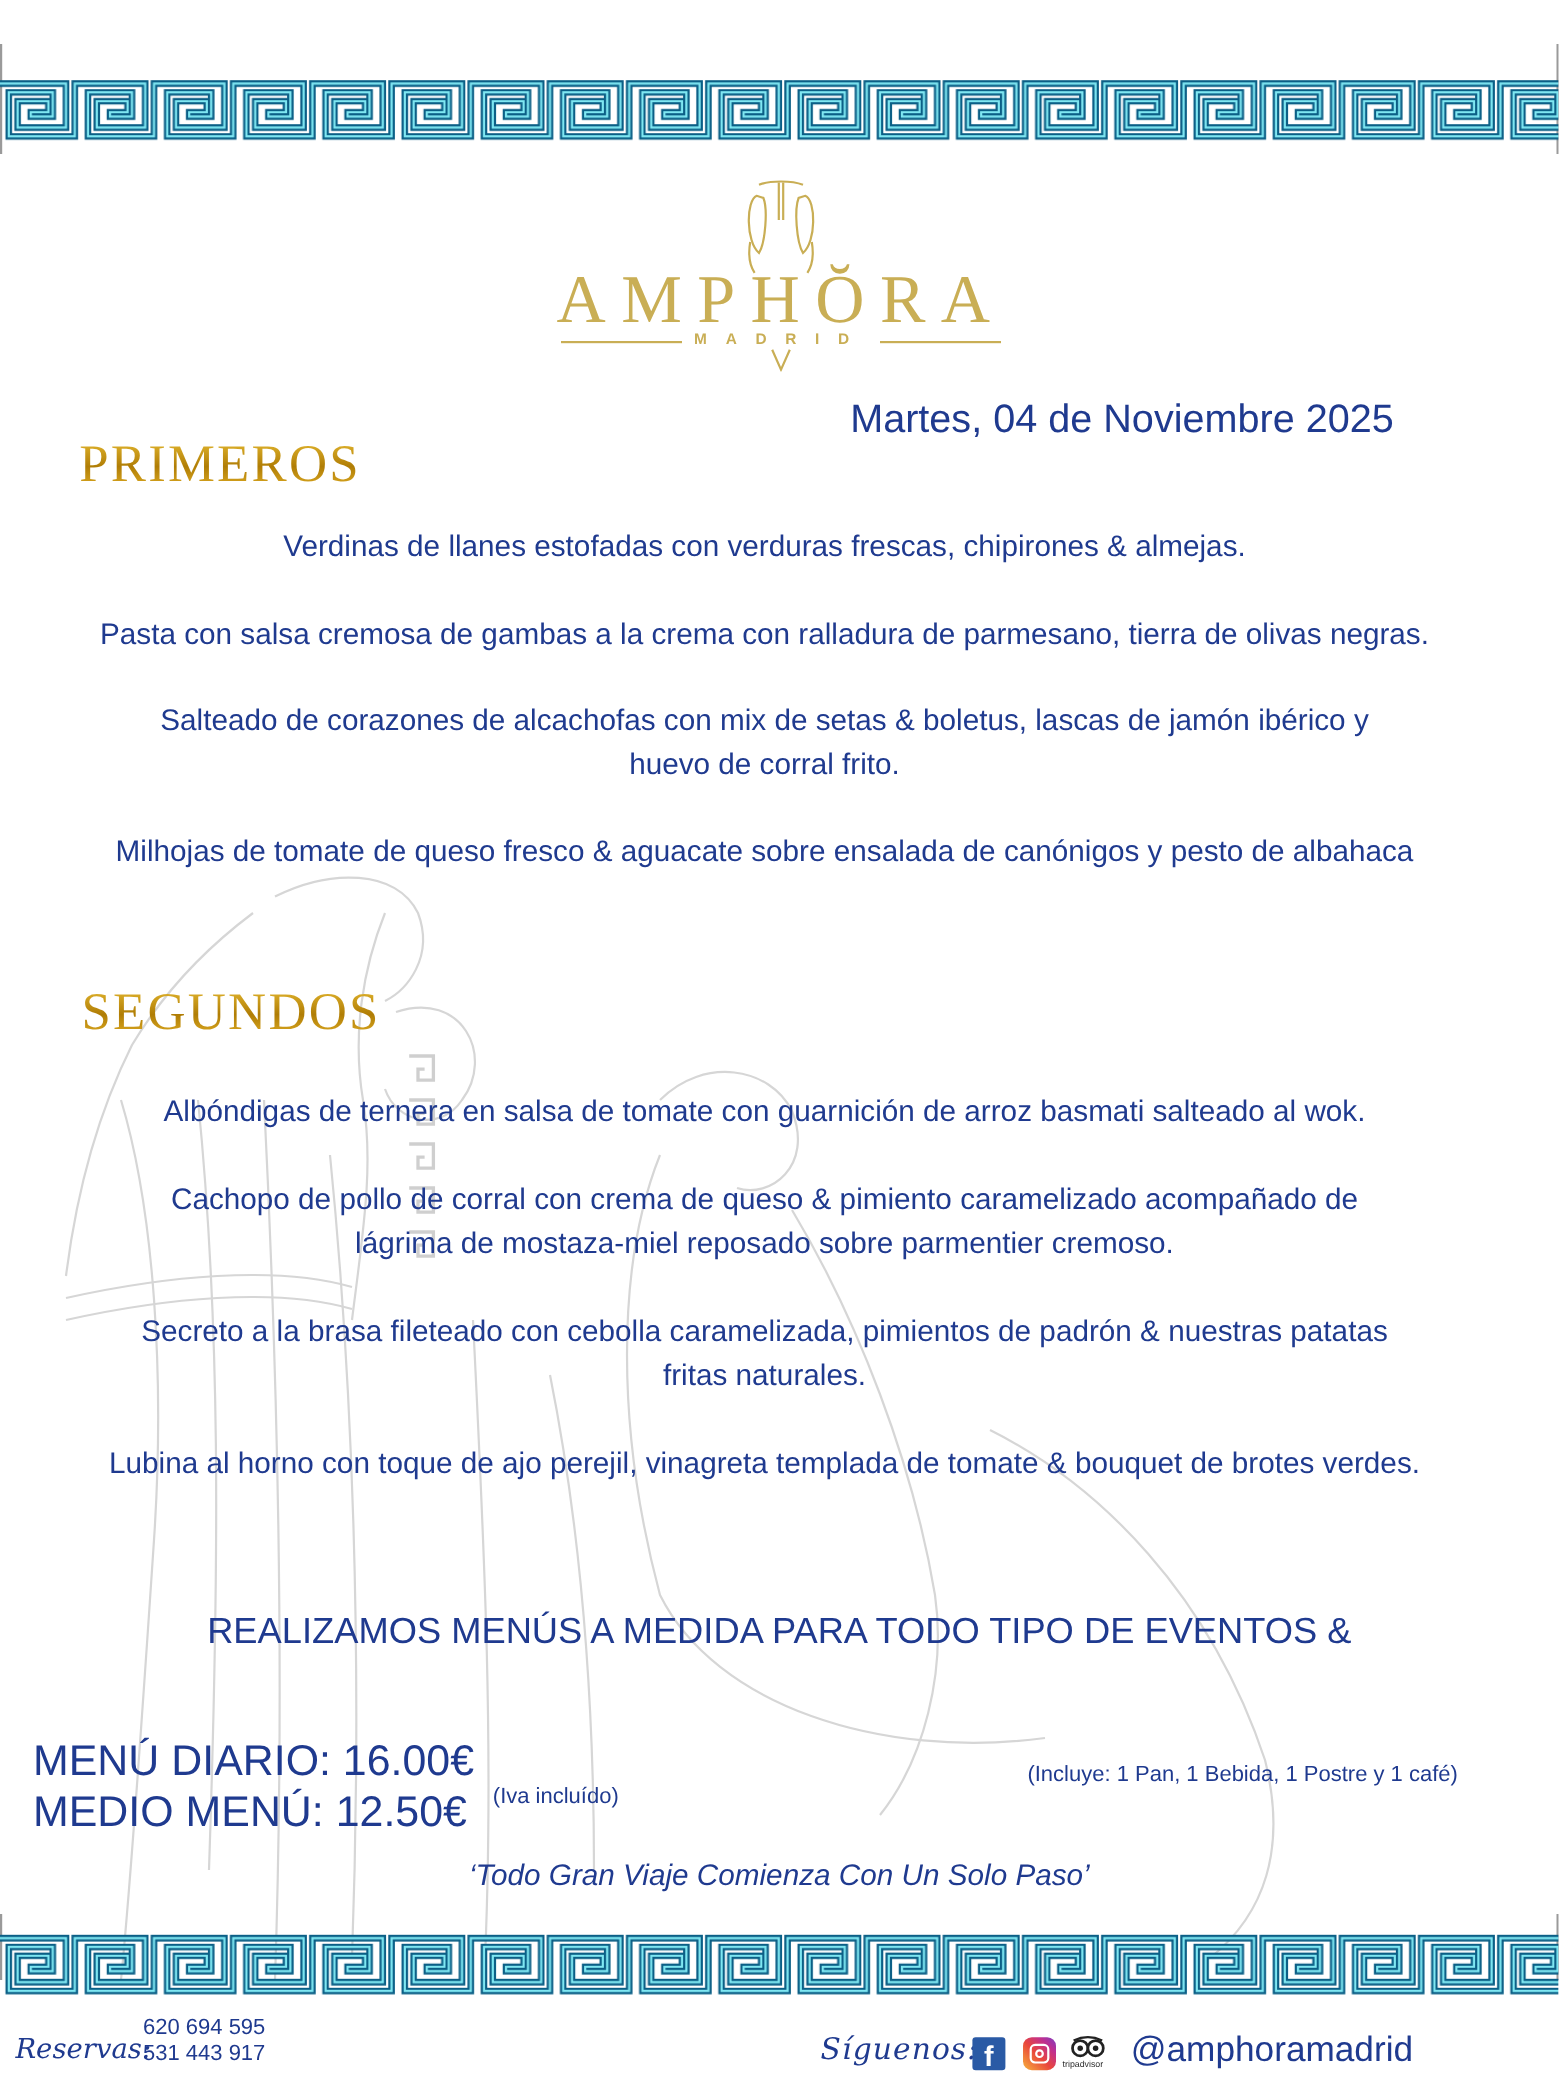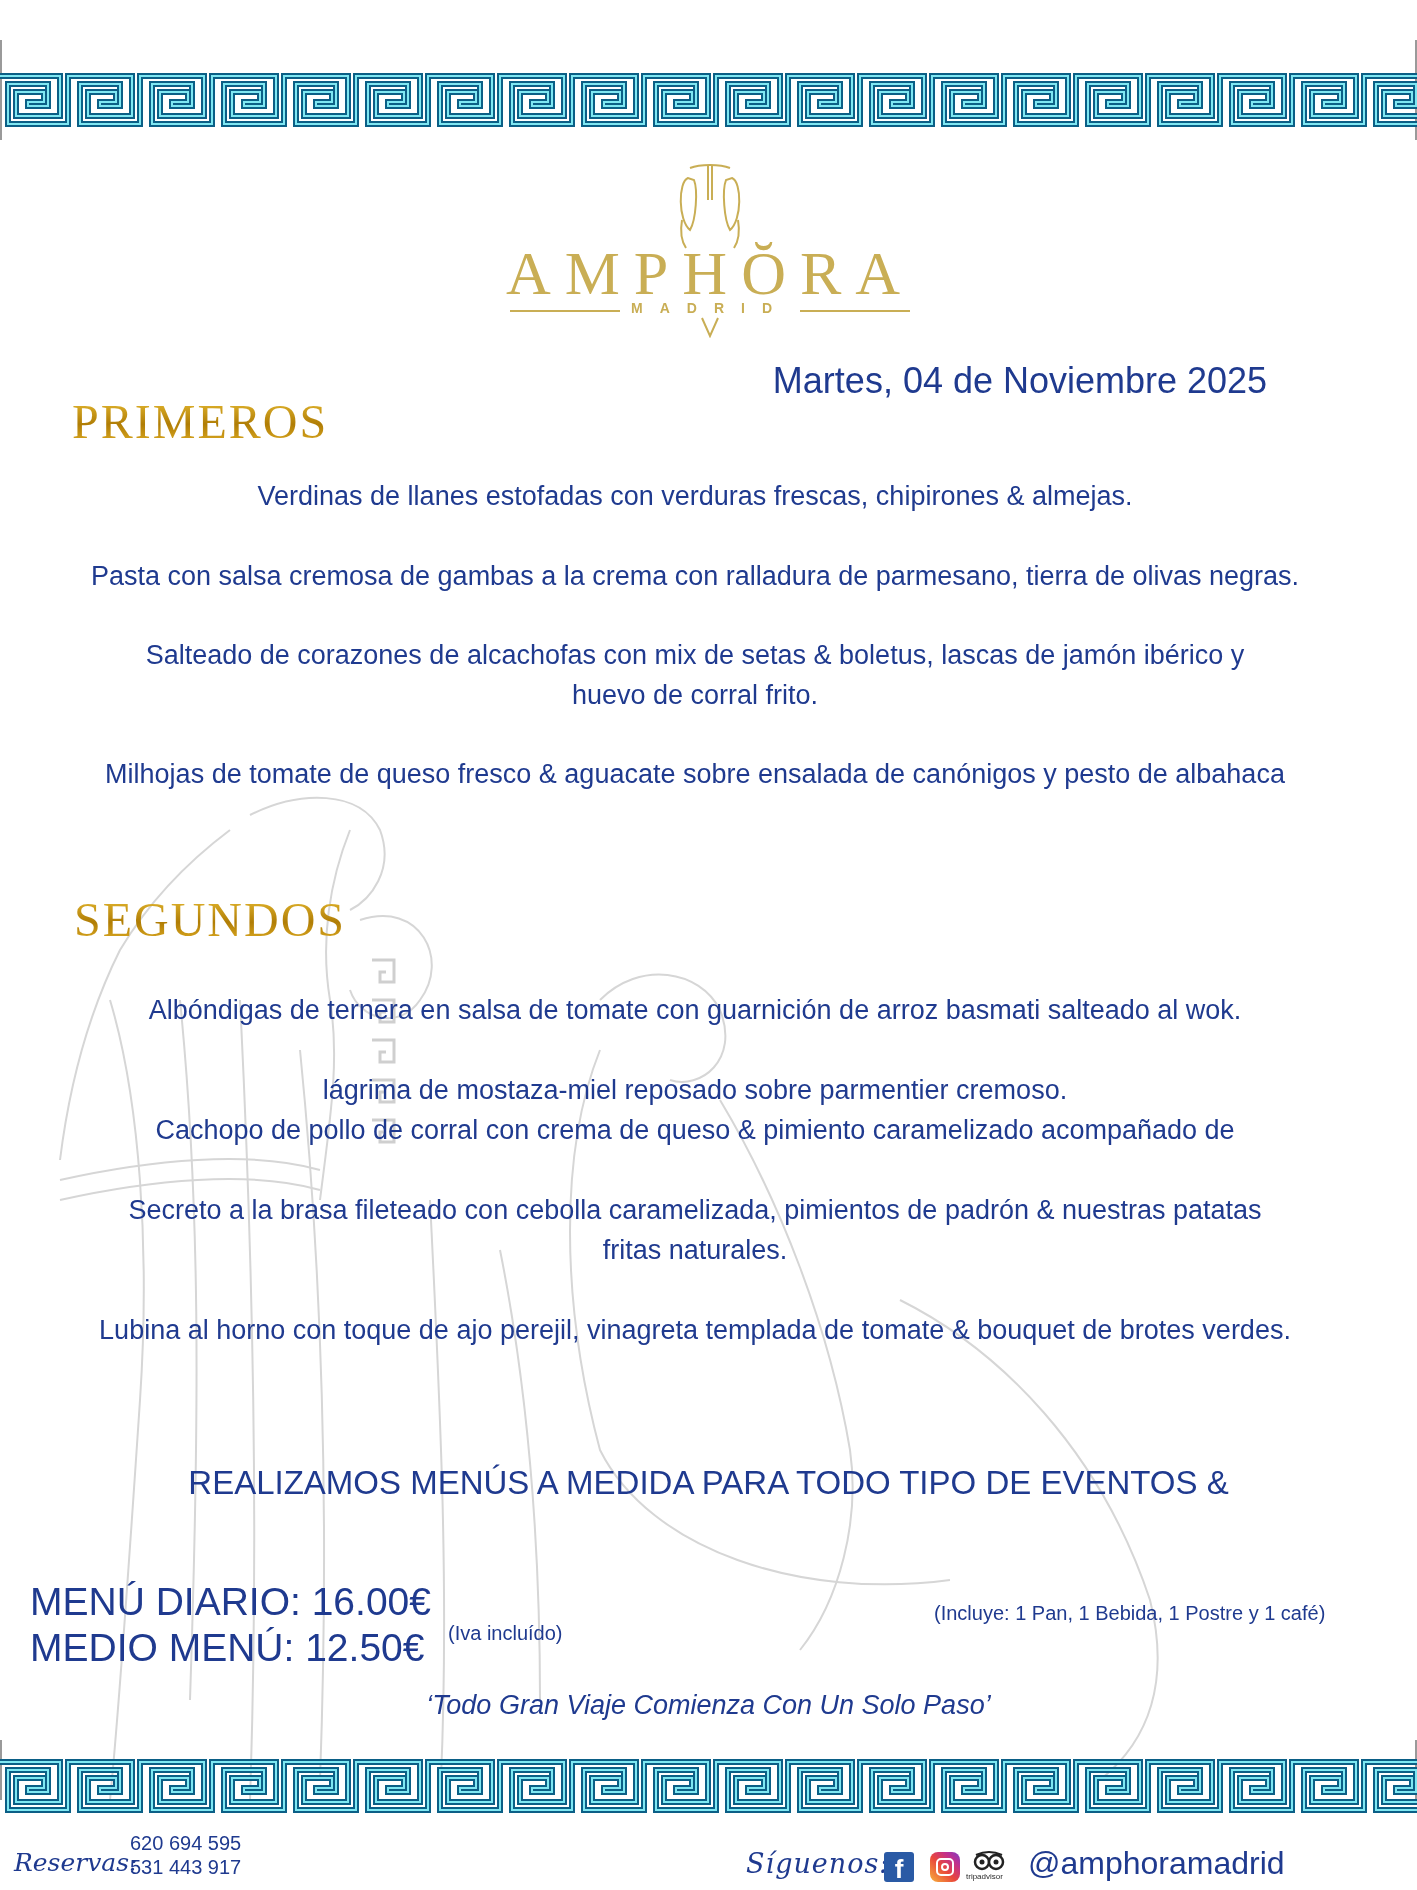--- a/index.html
+++ b/index.html
@@ -160,22 +160,22 @@
 <div class="dish" style="top:754px;">
   <div>Milhojas de tomate de queso fresco &amp; aguacate sobre ensalada de canónigos y pesto de albahaca</div>
 </div>
 
 <div class="section-title" style="left:74px;top:892px;">SEGUNDOS</div>
 
 <div class="dish" style="top:990px;">
   <div>Albóndigas de ternera en salsa de tomate con guarnición de arroz basmati salteado al wok.</div>
 </div>
 <div class="dish" style="top:1070px;">
+  <div>Cachopo de pollo de corral con crema de queso &amp; pimiento caramelizado acompañado de</div>
   <div>lágrima de mostaza-miel reposado sobre parmentier cremoso.</div>
-  <div>Cachopo de pollo de corral con crema de queso &amp; pimiento caramelizado acompañado de</div>
 </div>
 <div class="dish" style="top:1190px;">
   <div>Secreto a la brasa fileteado con cebolla caramelizada, pimientos de padrón &amp; nuestras patatas</div>
   <div>fritas naturales.</div>
 </div>
 <div class="dish" style="top:1310px;">
   <div>Lubina al horno con toque de ajo perejil, vinagreta templada de tomate &amp; bouquet de brotes verdes.</div>
 </div>
 
 <div class="promo" style="top:1458px;">

